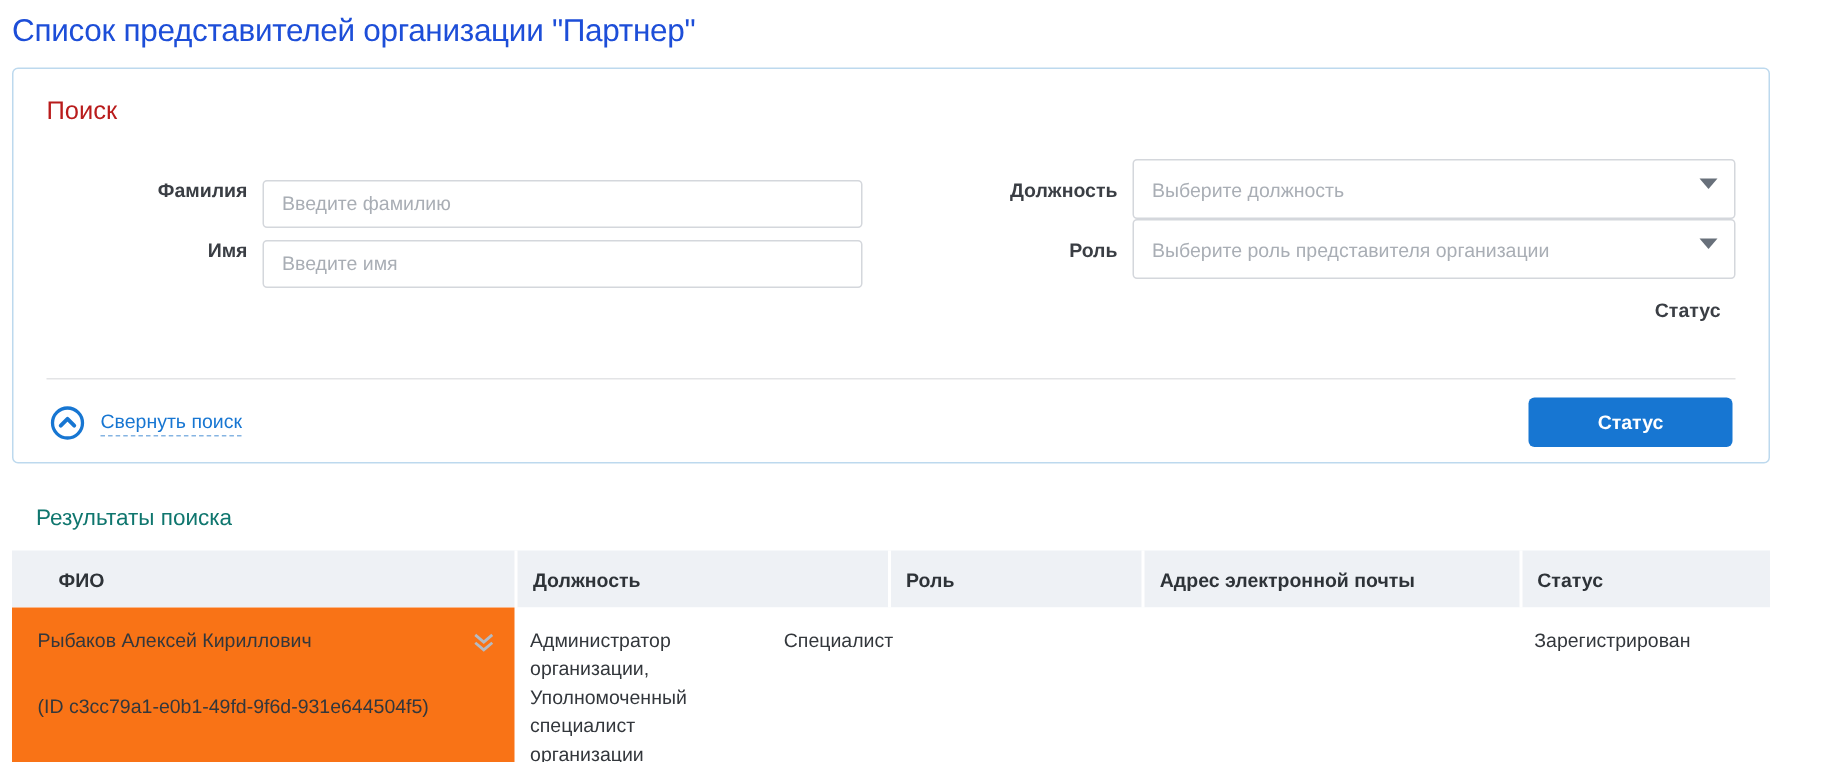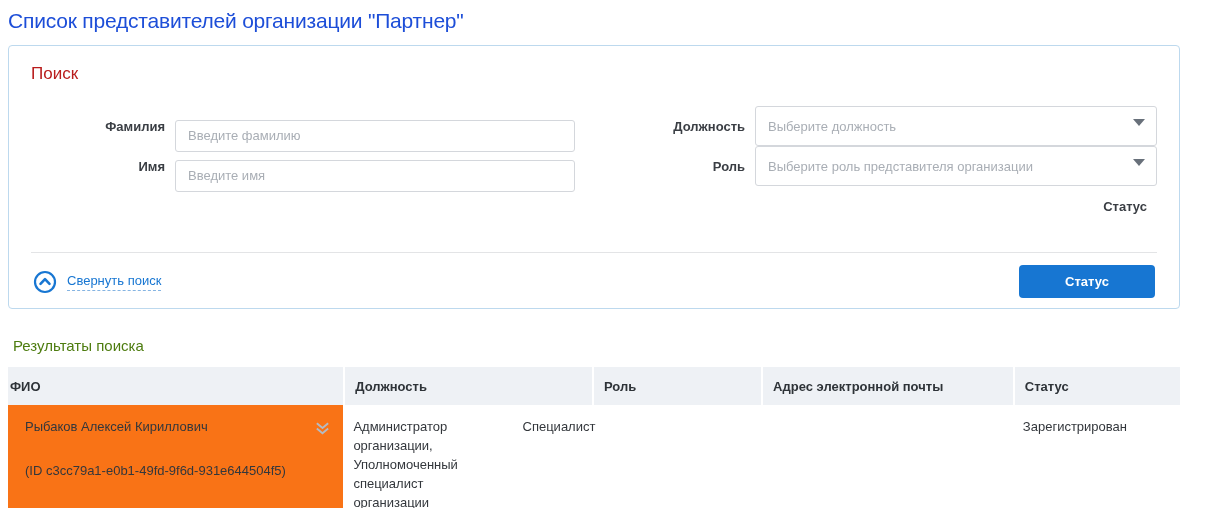--- a/index.html
+++ b/index.html
@@ -73,37 +73,37 @@
   .find-button {
     width:136px; height:33px;
     background:#1776d2; color:#ffffff;
     border:none; border-radius:4px;
     font-size:13px; font-weight:700;
     font-family:"Liberation Sans", sans-serif;
     cursor:pointer;
   }
   
   .results-title {
-    margin:28px 0 0 13px;
-    font-size:15px; line-height:18px; color:#4d7c0f; font-weight:400;
+    margin:28px 0 0 24px;
+    font-size:15px; line-height:18px; color:#0f766e; font-weight:400;
   }
   .results-table { margin:12px 0 0 8px; width:1172px; }
   .t-header {
     display:flex; height:38px; align-items:center;
     background:#eef1f5;
     font-size:13px; font-weight:700; color:#2e3338;
   }
   .t-header .th { padding-left:10px; }
   .t-header .th + .th { border-left:2px solid #ffffff; height:38px; display:flex; align-items:center; }
   .col-fio   { width:337px; }
   .col-pos   { width:250px; }
   .col-role  { width:170px; }
   .col-email { width:253px; }
   .col-stat  { width:168px; }
-  .t-header .col-fio { padding-left:2px; }
+  .t-header .col-fio { padding-left:31px; }
   .t-row { display:flex; border-bottom:1px solid #e6e9ec; min-height:94px; background:#fff; }
   .cell { padding:12px 10px 12px 10px; font-size:13px; line-height:19px; color:#33373c; }
   .cell-fio {
     position:relative; background:#f97316;
     padding:12px 38px 12px 17px;
   }
   .fio-id { margin-top:25px; }
   .row-expand-icon { position:absolute; right:12px; top:15px; cursor:pointer; }
   .t-row-partial { display:flex; height:40px; background:#fff; }
   .t-row-partial .cell-fio-partial { width:337px; background:#f1f4f7; }

